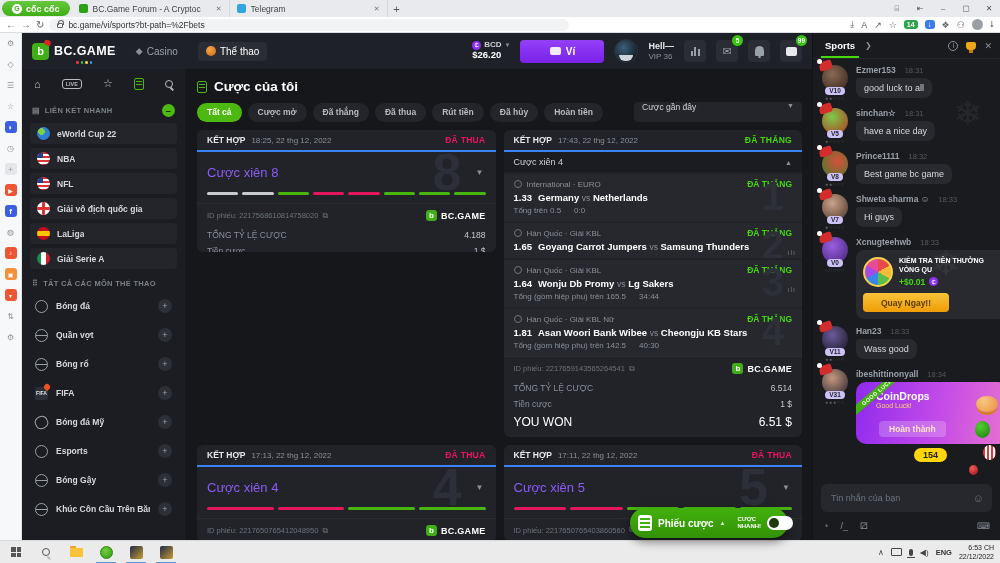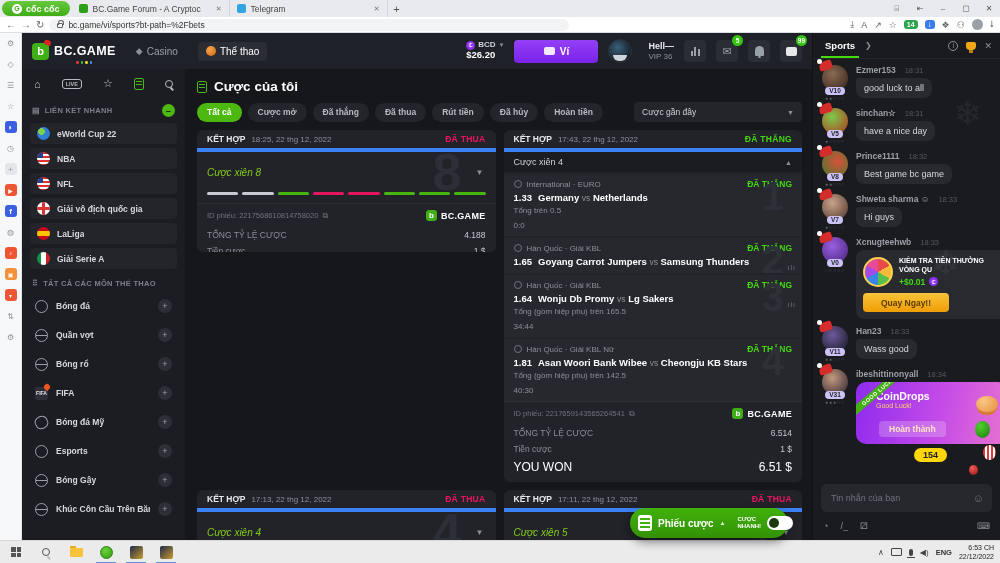--- a/index.html
+++ b/index.html
@@ -64,21 +64,21 @@
   .diam{color:#8a8f98;font-size:9px;}
   .hdr-right{margin-left:auto;display:flex;align-items:center;gap:10px;}
   .bal-box{display:flex;flex-direction:column;align-items:flex-start;line-height:1.1;}
   .bal-top{display:flex;align-items:center;gap:3px;}
   .coin-bcd{width:9px;height:9px;border-radius:50%;background:#8b2ff0;color:#fff;font-size:6px;display:flex;align-items:center;justify-content:center;}
   .bal-cur{color:#cfd2d8;font-size:8px;font-weight:bold;} .bal-car{color:#8a8f98;font-size:6px;}
   .bal-amt{color:#fff;font-size:9.5px;font-weight:bold;}
   .wallet-btn{width:84px;height:23px;border-radius:4px;background:linear-gradient(180deg,#9440f8,#7a22e8);
     display:flex;align-items:center;justify-content:center;gap:5px;color:#fff;font-size:10px;font-weight:bold;}
   .w-ic{width:11px;height:8px;background:#fff;border-radius:2px;opacity:.9;}
-  .user-box{display:flex;align-items:center;gap:16px;}
+  .user-box{display:flex;align-items:center;gap:10px;}
   .user-av{width:24px;height:24px;border-radius:50%;background:radial-gradient(circle at 40% 35%,#3a5f7a,#17222e 70%);
     position:relative;flex:none;border:1px solid #2c323b;}
   .user-av::after{content:"";position:absolute;bottom:1px;left:4px;right:4px;height:6px;border-radius:0 0 8px 8px;background:#cfd4da;}
   .user-meta{line-height:1.15;}
   .user-name{color:#e6e8ec;font-size:9px;font-weight:bold;}
   .user-vip{color:#8a8f98;font-size:8px;}
   .sq-btn{width:22px;height:22px;border-radius:4px;background:#2a2d34;display:flex;align-items:center;justify-content:center;position:relative;}
   .i-bars{display:flex;gap:1.5px;align-items:flex-end;height:9px;}
   .i-bars i{width:2px;background:#9aa0a8;} .i-bars i:nth-child(1){height:5px;} .i-bars i:nth-child(2){height:9px;} .i-bars i:nth-child(3){height:7px;}
   .i-mail{color:#9aa0a8;font-size:11px;}
@@ -126,32 +126,32 @@
   .plus-btn{width:14px;height:14px;border-radius:50%;background:#2c2f36;color:#9aa0a8;font-size:9px;
     display:flex;align-items:center;justify-content:center;flex:none;}
 
   
   #main{flex:1;min-width:0;background:#15171a;padding:8px 10px 0 12px;position:relative;overflow:hidden;}
   .m-title{display:flex;align-items:center;gap:7px;color:#fff;font-size:13.5px;font-weight:bold;padding:2px 0 8px 0;}
   .filters{display:flex;align-items:center;gap:6px;}
   .fpill{height:19px;border-radius:10px;background:#23252b;color:#b7bac0;font-size:8.5px;font-weight:bold;
     padding:0 10px;display:flex;align-items:center;border:none;}
   .fpill.active{background:#4db80f;color:#fff;}
-  .sortbox{margin-left:auto;width:168px;height:20px;background:#23252b;border-radius:4px;display:flex;align-items:center;
+  .sortbox{margin-left:auto;width:168px;height:20px;background:#23252b;border-radius:4px;display:flex;align-items:flex-start;
     justify-content:space-between;padding:0 8px;color:#cfd2d8;font-size:8.5px;}
   .sortbox .car{color:#8a8f98;font-size:7px;}
   .cards{margin-top:8px;display:grid;grid-template-columns:1fr 1fr;gap:8px;align-items:start;}
   .card{background:#212329;border-radius:6px;overflow:hidden;position:relative;}
-  .c-head{height:22px;display:flex;align-items:center;gap:6px;padding:0 10px;border-bottom:4px solid #3b82f6;}
+  .c-head{height:22px;display:flex;align-items:center;gap:6px;padding:0 10px;border-bottom:2px solid #3b82f6;}
   .c-type{color:#e6e8ec;font-size:8.5px;font-weight:bold;}
   .c-time{color:#8a8f98;font-size:8px;}
   .c-status{margin-left:auto;font-size:8.5px;font-weight:bold;letter-spacing:.3px;}
   .st-lose{color:#ec1460;} .st-win{color:#45d80d;}
   .c-titlerow{position:relative;height:40px;display:flex;align-items:center;padding:0 10px;}
-  .c-title{color:#84cc16;font-size:10px;font-style:italic;}
+  .c-title{color:#8b5cf6;font-size:13px;}
   .ghost{position:absolute;right:34px;top:-6px;font-size:52px;font-weight:bold;color:#2c2f37;line-height:1;}
   .c-car{position:absolute;right:12px;top:16px;color:#8a8f98;font-size:8px;}
   .segrow{display:flex;gap:4px;padding:0 10px 8px 10px;}
   .seg{flex:1;height:3px;border-radius:2px;}
   .seg-void{background:#c7cad0;} .seg-win{background:#48b60d;} .seg-lose{background:#e2175e;}
   .idrow{display:flex;align-items:center;gap:4px;padding:6px 10px;border-top:1px solid #2b2d33;}
   .id-txt{color:#6d727b;font-size:7.5px;}
   .copy-ic{color:#6d727b;font-size:8px;}
   .brand{margin-left:auto;display:flex;align-items:center;gap:4px;}
   .brand .bm{width:11px;height:11px;border-radius:3px;background:#3fae17;color:#fff;font-size:8px;font-weight:bold;
@@ -163,21 +163,21 @@
   .subhead{height:20px;background:#1a1c21;display:flex;align-items:center;justify-content:space-between;
     padding:0 10px;color:#cfd2d8;font-size:9px;}
   .leg{background:#26282e;margin-top:2px;padding:5px 10px 6px 10px;position:relative;overflow:hidden;}
   .leg-top{display:flex;align-items:center;gap:5px;}
   .lg-ic{width:8px;height:8px;border:1px solid #6d727b;border-radius:50%;flex:none;}
   .lg-name{color:#8a8f98;font-size:8px;}
   .lg-status{margin-left:auto;font-size:8.5px;font-weight:bold;}
   .leg-teams{margin-top:3px;color:#fff;font-size:9.5px;font-weight:bold;}
   .leg-teams .odds{margin-right:6px;}
   .vs{color:#8a8f98;font-weight:normal;font-size:8.5px;}
-  .leg-mkt{margin-top:3px;color:#8a8f98;font-size:8px;display:flex;gap:6px;flex-direction:column;}
+  .leg-mkt{margin-top:3px;color:#8a8f98;font-size:8px;display:flex;gap:13px;}
   .leg .ghost{right:18px;top:2px;font-size:40px;color:#2d3038;}
   .statsic{position:absolute;right:6px;top:26px;color:#6d727b;font-size:7px;letter-spacing:1px;}
 
   
   #betslip{position:absolute;left:630px;bottom:2px;width:158px;height:30px;border-radius:16px;
     background:linear-gradient(180deg,#41b10d,#339105);display:flex;align-items:center;gap:6px;padding:0 8px;
     box-shadow:0 4px 10px rgba(0,0,0,.45);z-index:5;}
   .bs-doc{width:14px;height:16px;background:#fff;border-radius:3px;position:relative;flex:none;}
   .bs-doc::after{content:"";position:absolute;top:3px;left:2px;right:2px;height:2px;background:#41b10d;box-shadow:0 4px 0 #41b10d,0 8px 0 #41b10d;}
   .bs-label{color:#fff;font-size:10px;font-weight:bold;white-space:nowrap;}

